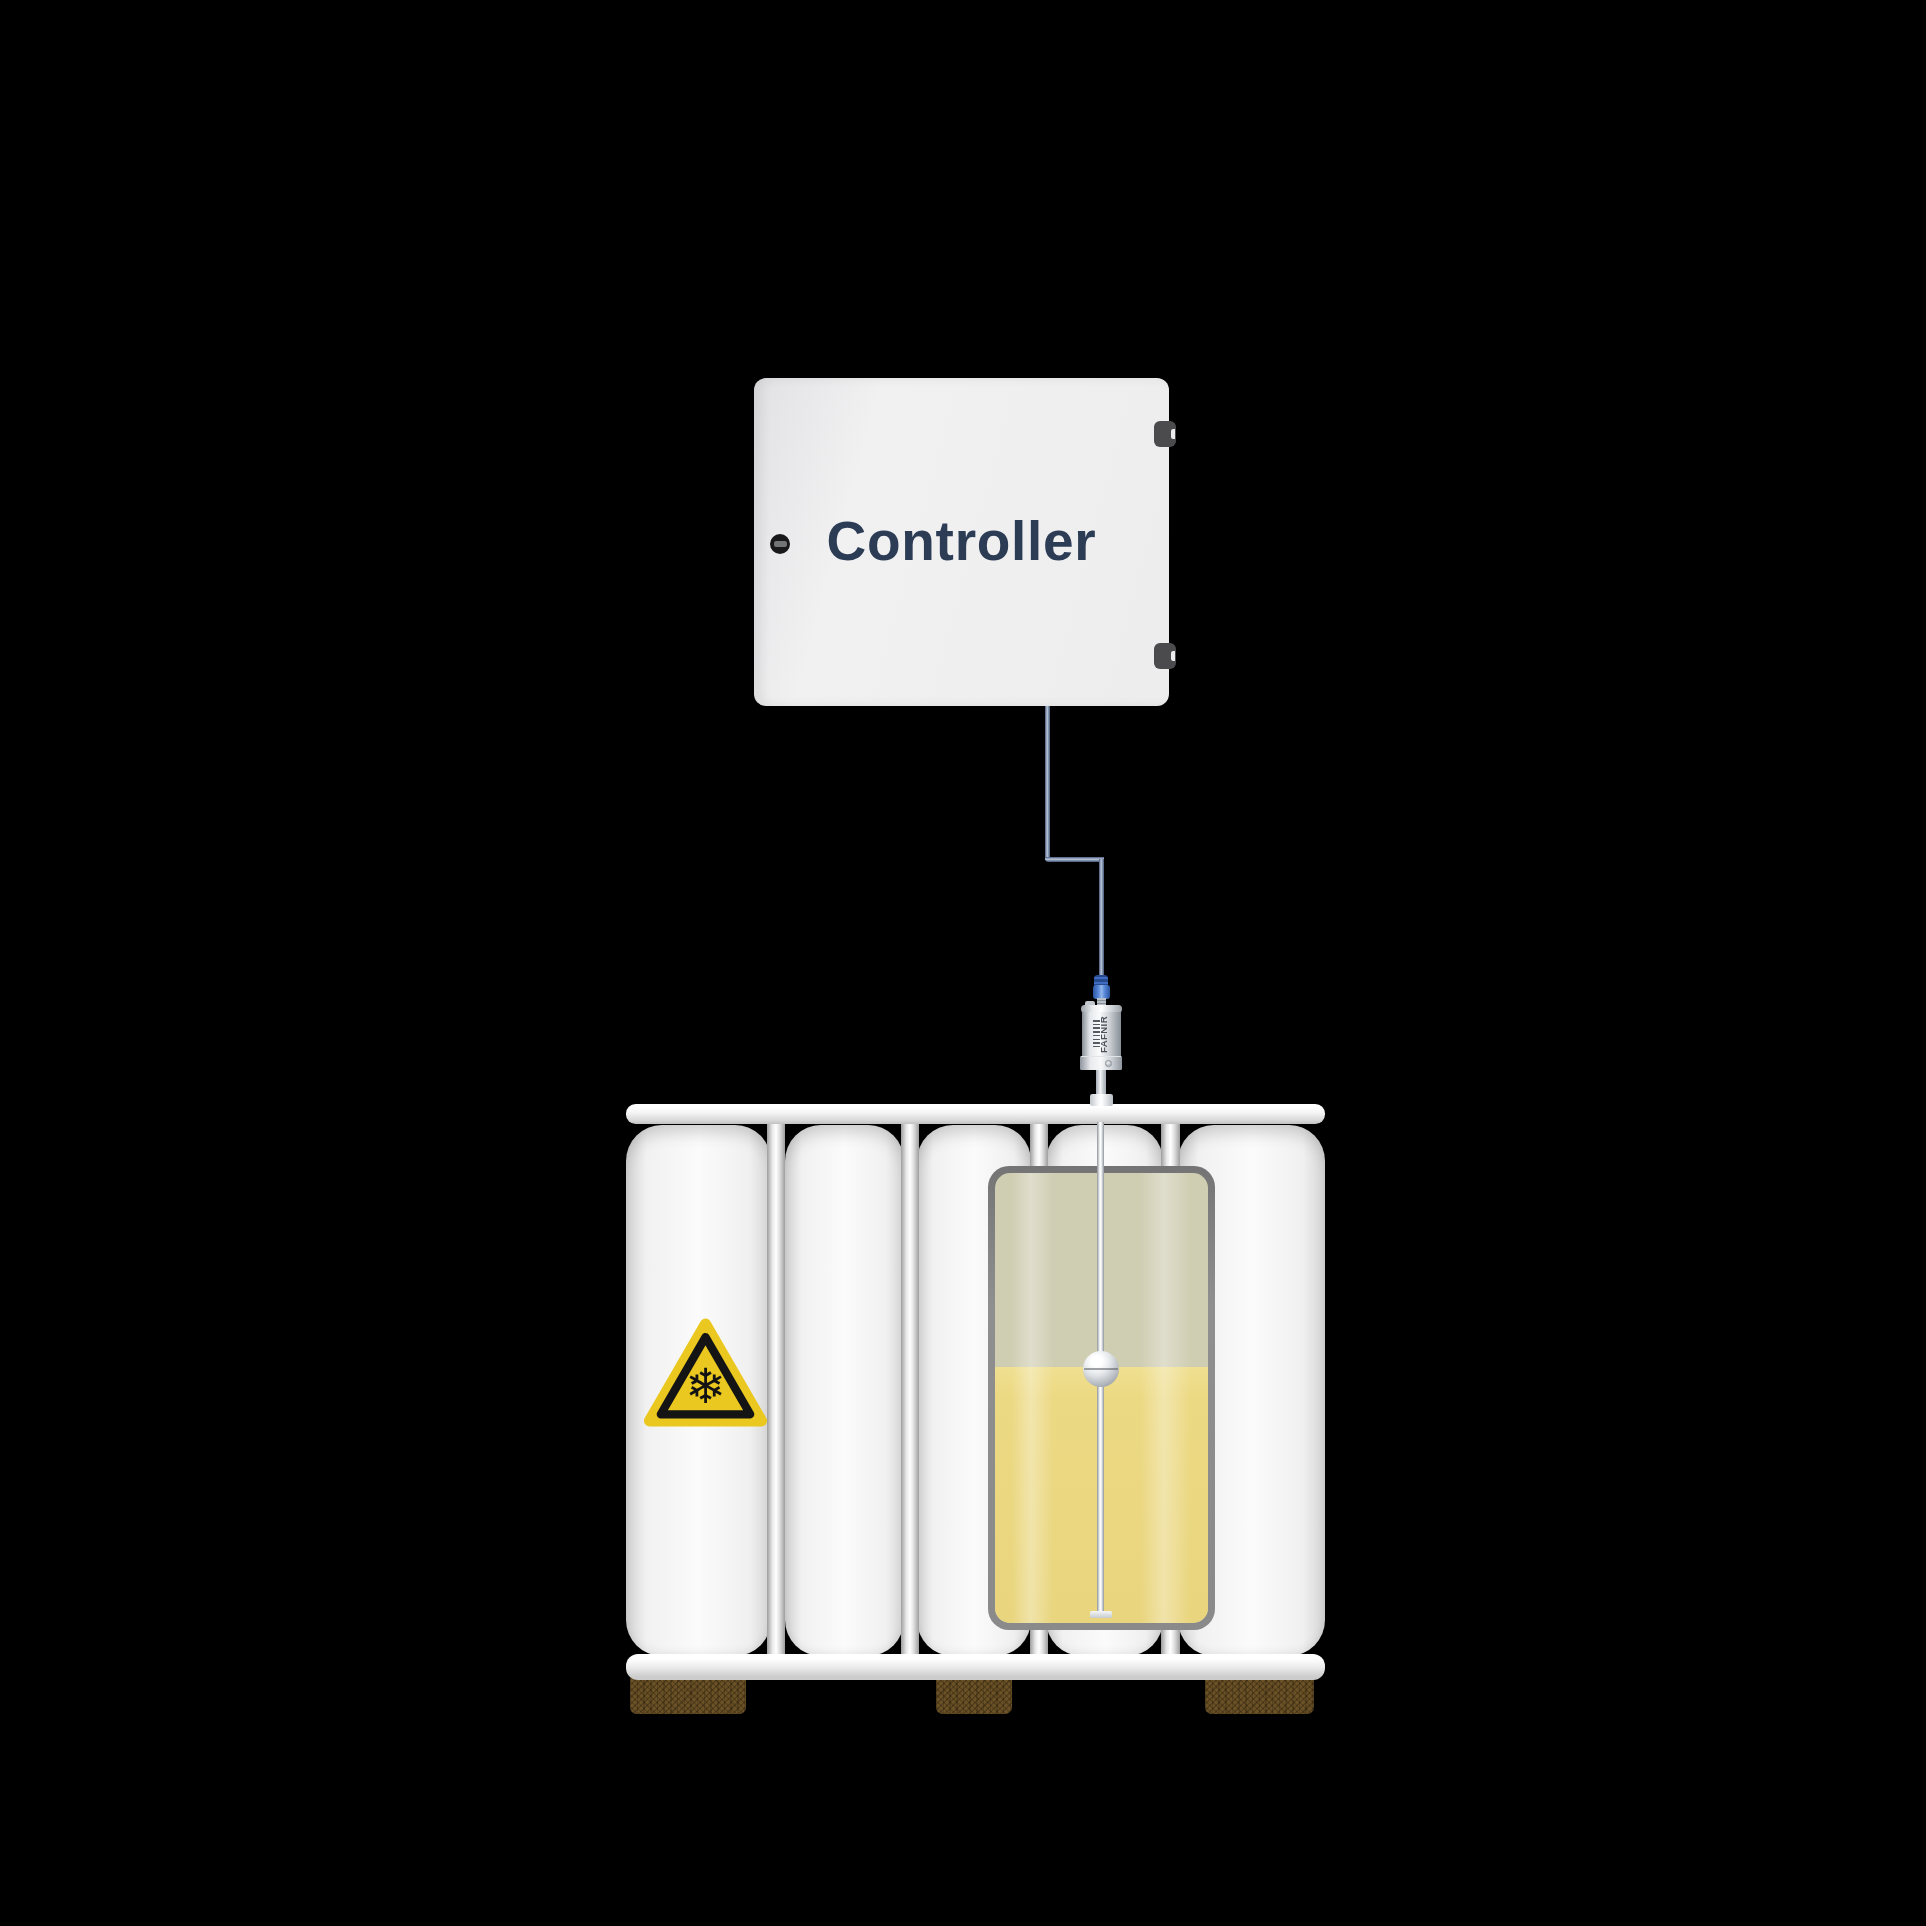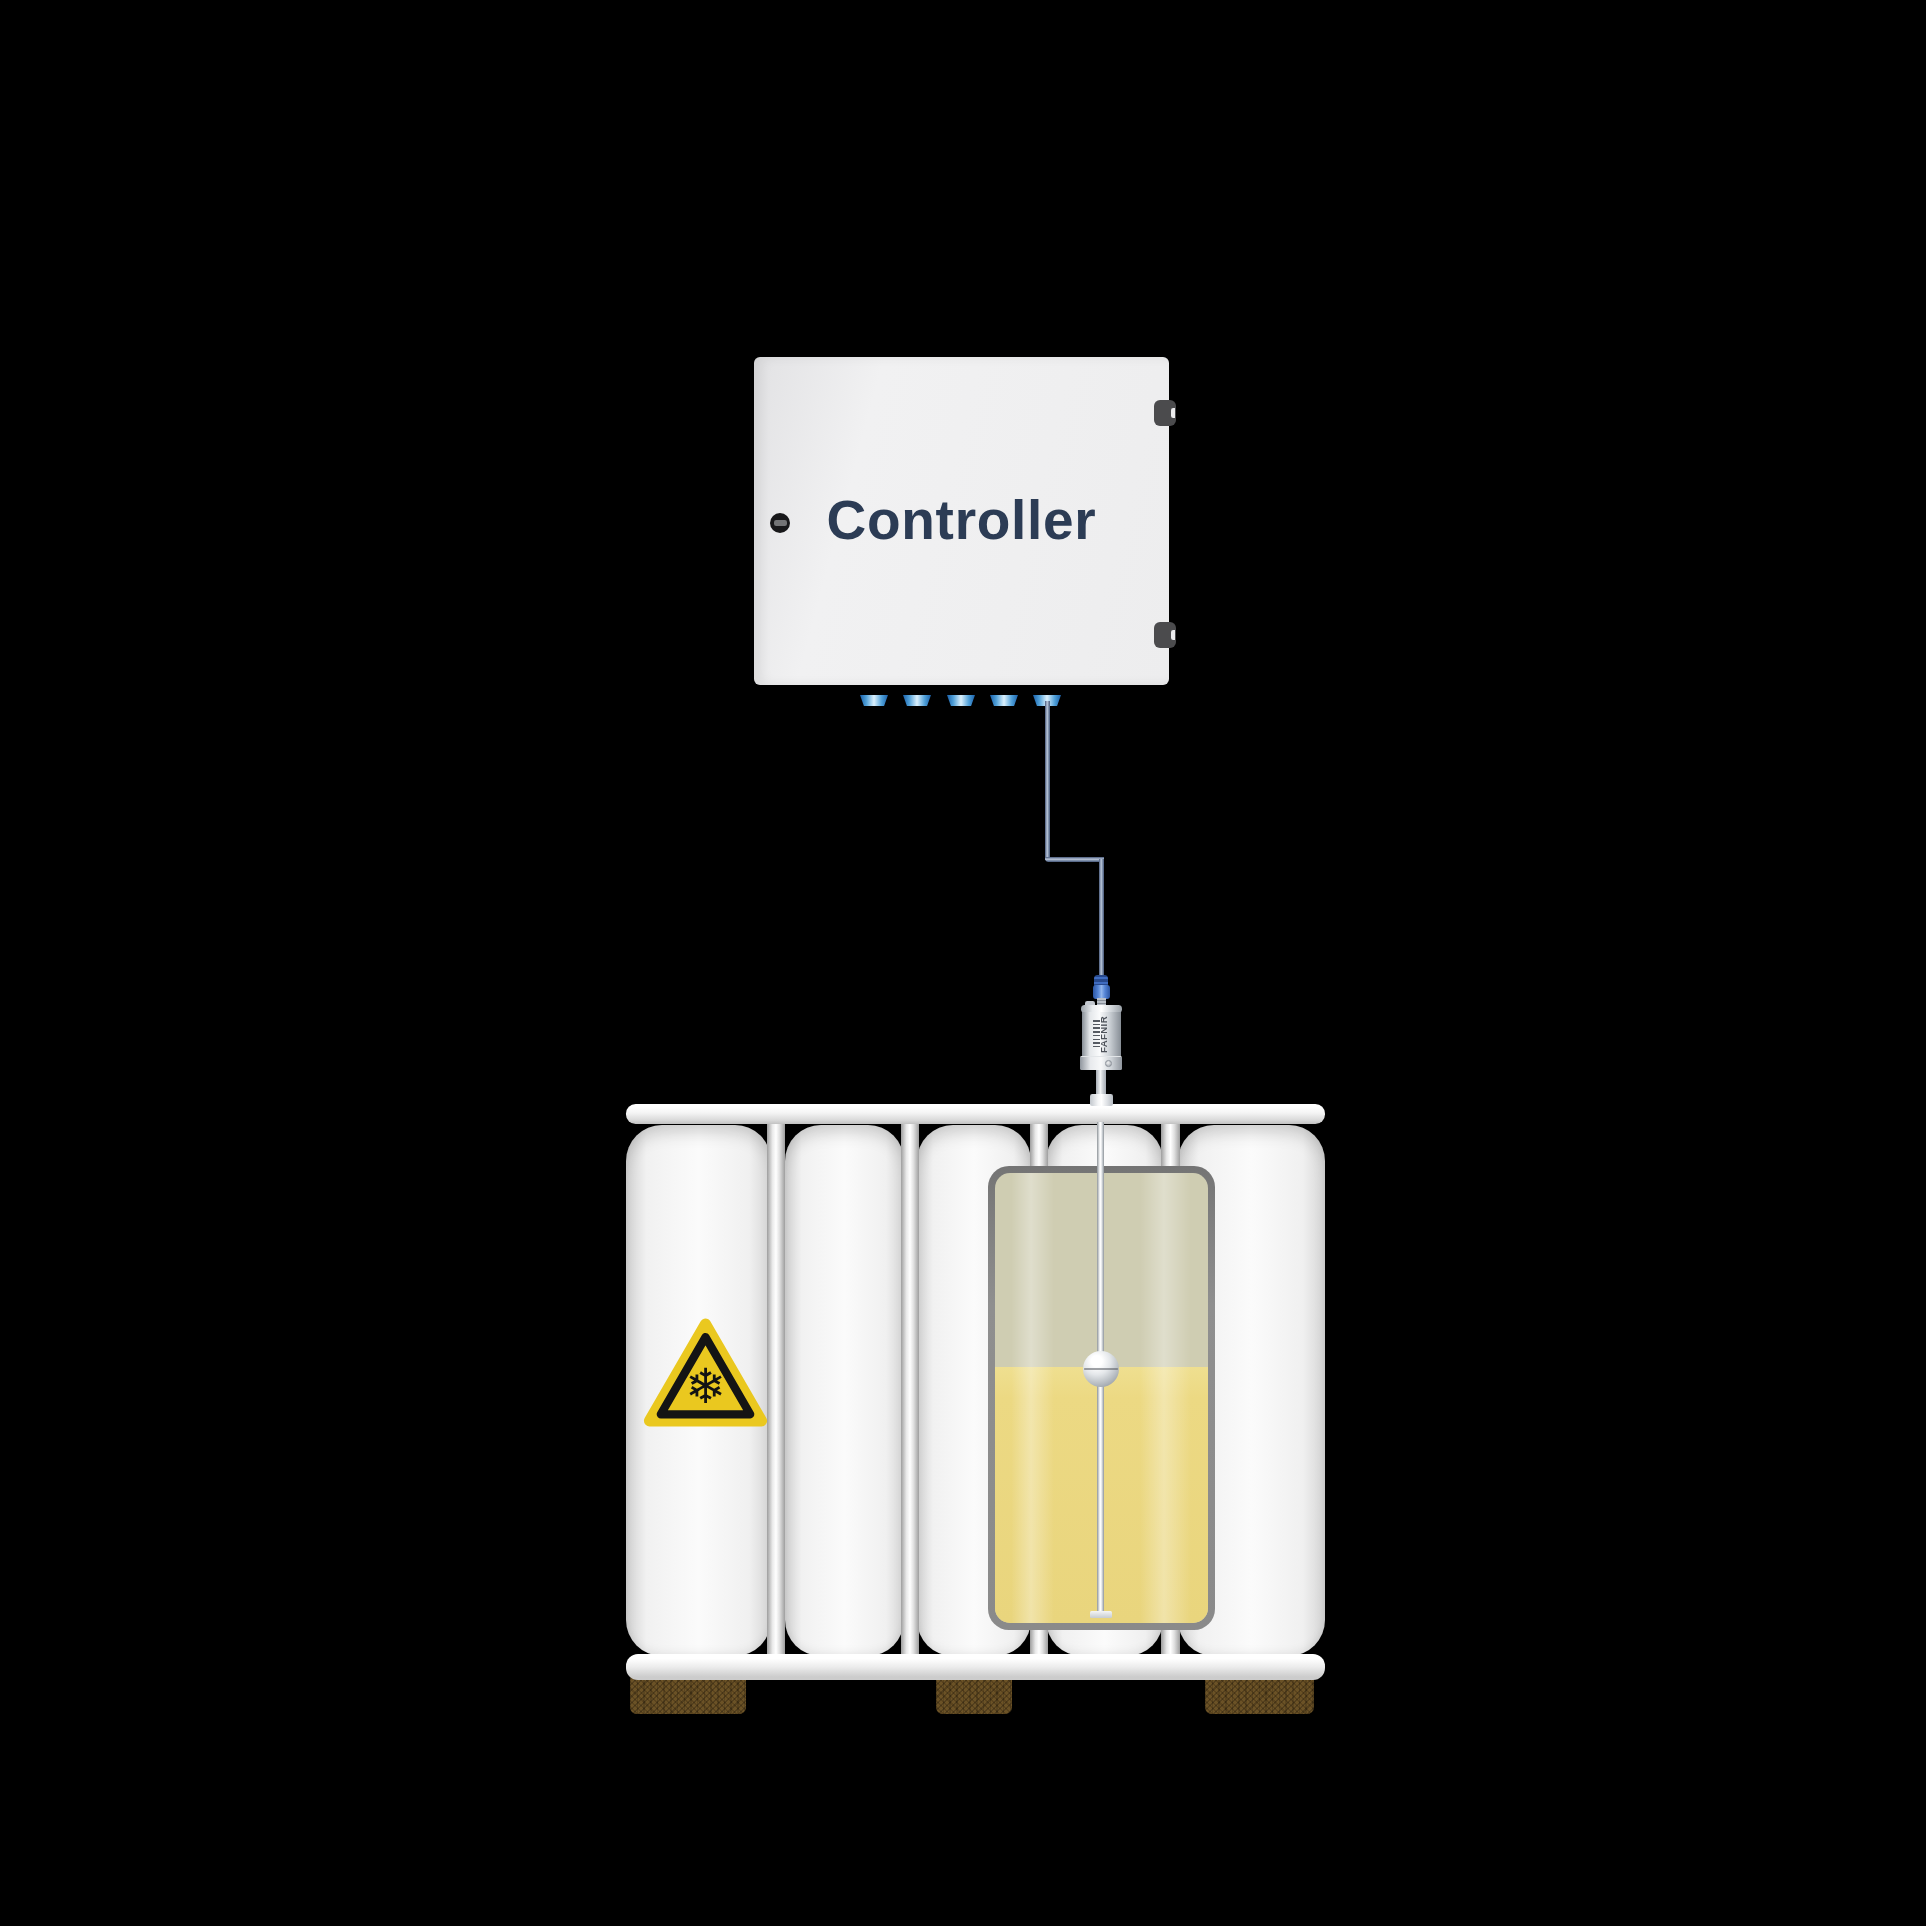--- a/index.html
+++ b/index.html
@@ -1,21 +1,21 @@
 <!DOCTYPE html>
 <html style="--controller-text: #2c3c55; --cable-blue: #47587a; --plug-blue: #3f6cc0; --gland-blue: #1a5fa8; --vapor: #cfcdb2; --liquid: #ecd983; --warning-yellow: #eac81f; --window-frame: #8f8f8f; --pallet-brown: #6b5226;font-size:12px"><head>
 <meta charset="utf-8">
 <style>
   html,body{margin:0;padding:0;background:#000;}
   .stage{position:relative;width:1926px;height:1926px;background:#000;overflow:hidden;
          font-family:"Liberation Sans",sans-serif;}
   .abs{position:absolute;}
 
   
-  .controller{left:754px;top:357px;width:415px;height:328px;border-radius:6px;
+  .controller{left:754px;top:378px;width:415px;height:328px;border-radius:12px;
     background:linear-gradient(105deg,#e2e2e4 0%,#f1f1f2 26%,#ededee 100%);
     box-shadow:inset 7.4px 0 12px rgba(0,0,0,.07);z-index:7;}
   .knob{left:16.3px;top:156px;width:20px;height:20px;border-radius:50%;background:#18181a;}
   .knob::after{content:"";position:absolute;left:3.7px;top:7.4px;width:12.6px;height:5.2px;
     border-radius:2.2px;background:#737476;}
   .ctrl-title{left:0;top:498px;width:415px;text-align:center;font-size:55px;font-weight:bold;
     letter-spacing:0.7px;color:var(--controller-text,#2c3c55);position:absolute;top:131px;}
   .hinge{left:400px;width:22px;height:26px;background:#4b4b4d;border-radius:6px;}
   .hinge::after{content:"";position:absolute;right:0.7px;top:8.1px;width:4.4px;height:9.6px;
     background:#ececee;border-radius:2.2px 0 0 2.2px;}

